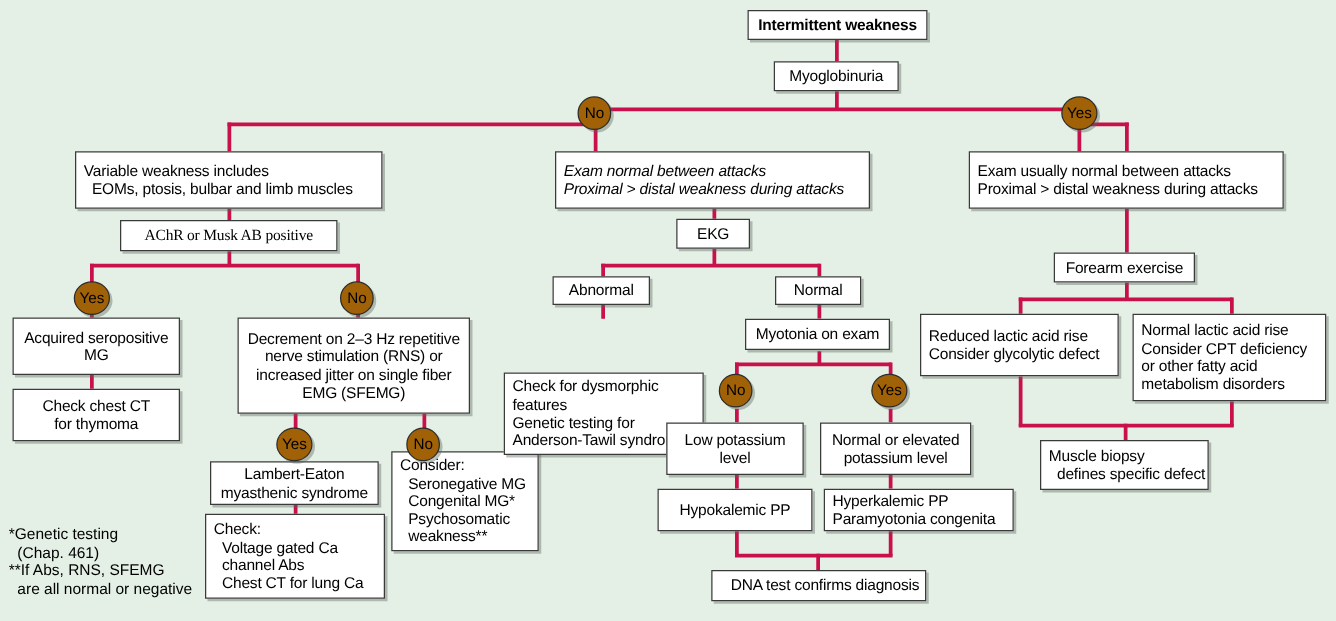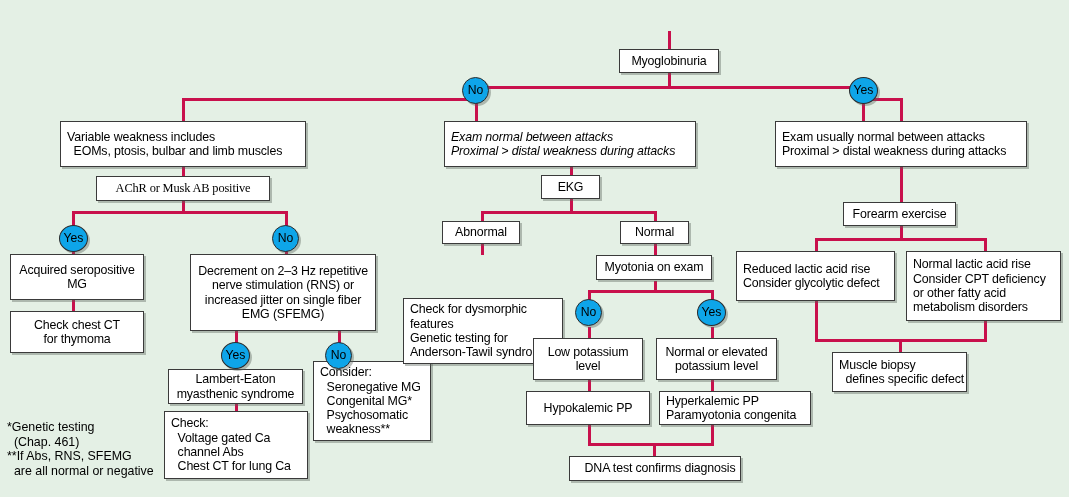--- a/index.html
+++ b/index.html
@@ -41,21 +41,21 @@
 
   
   .node{display:flex;flex-direction:column;justify-content:center;}
   .node.center{align-items:center;}
   .node.left{align-items:flex-start;}
 
   
   .circ{
     position:absolute;
     box-sizing:border-box;
-    background:#0ea5e9;
+    background:#a16207;
     border:1.8px solid #2c2c2c;
     border-radius:50%;
     font-size:12.2px;
     line-height:1;
     display:flex;align-items:center;justify-content:center;
     box-shadow:2px 2px 0 rgba(90,100,92,0.40);
     color:#000;
     z-index:8;
   }
 
@@ -129,20 +129,21 @@
   <div class="ln lnv" style="left:900px;top:225px;height:15px;"></div>
   <div class="ln lnh" style="left:815px;top:238px;width:171px;"></div>
   <div class="ln lnv" style="left:815px;top:238px;height:14px;"></div>
   <div class="ln lnv" style="left:984px;top:238px;height:14px;"></div>
 
   <div class="ln lnv" style="left:815px;top:301px;height:40px;"></div>
   <div class="ln lnv" style="left:984px;top:321px;height:20px;"></div>
   <div class="ln lnh" style="left:815px;top:339px;width:172px;"></div>
   <div class="ln lnv" style="left:899px;top:339px;height:13px;"></div>
 
+  <div class="node center bold" style="left:598px;top:8px;width:144px;height:24px;">Intermittent weakness</div>
 
   <div class="node center" style="left:619px;top:49px;width:100px;height:24px;">Myoglobinuria</div>
 
   <div class="circ" style="left:462px;top:77px;width:27px;height:27px;">No</div>
   <div class="circ" style="left:849px;top:77px;width:29px;height:27px;">Yes</div>
 
   <div class="node left" style="left:60px;top:121px;width:246px;height:46px;">Variable weakness includes
   EOMs, ptosis, bulbar and limb muscles</div>
 
   <div class="node center" style="left:96px;top:176px;width:174px;height:25px;font-family:Liberation Serif, serif;">AChR or Musk AB positive</div>

